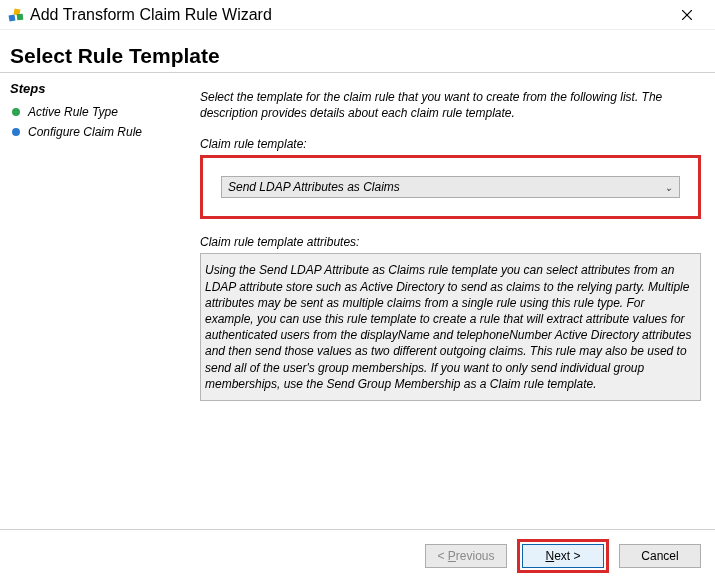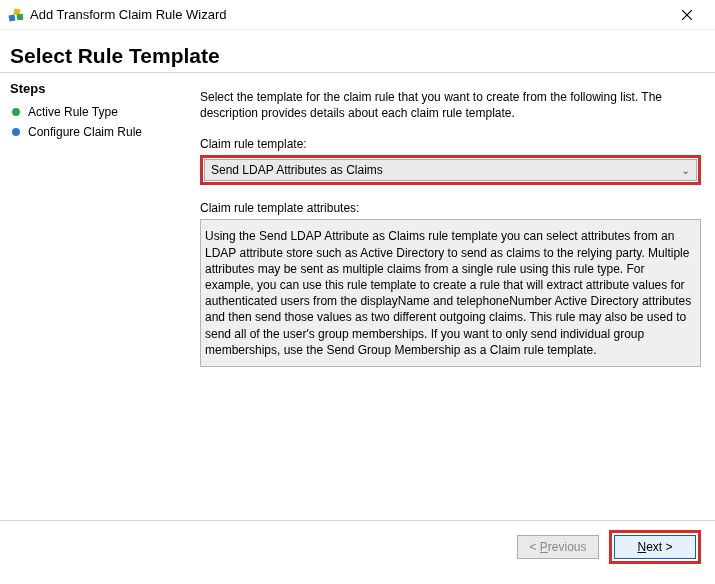--- a/index.html
+++ b/index.html
@@ -18,21 +18,21 @@
     display: flex;
     align-items: center;
     height: 30px;
     padding: 0 8px;
     border-bottom: 1px solid #eee;
   }
   .titlebar .icon {
     width: 16px; height: 16px; margin-right: 6px;
     display: inline-flex; align-items: center; justify-content: center;
   }
-  .titlebar .title { font-size: 13px; }
+  .titlebar .title { font-size: 16px; }
   .titlebar .close {
     margin-left: auto;
     width: 40px; height: 28px;
     display: flex; align-items: center; justify-content: center;
     font-size: 14px;
     cursor: default;
   }
   .heading {
     padding: 14px 10px 6px 10px;
   }
@@ -41,20 +41,21 @@
     font-size: 21px;
     font-weight: 700;
   }
   .content {
     display: flex;
     position: absolute;
     top: 72px;
     bottom: 52px;
     left: 0; right: 0;
     border-top: 1px solid #d0d0d0;
+    font-style: italic;
   }
   .sidebar {
     width: 190px;
     padding: 8px 10px;
   }
   .sidebar-title {
     font-weight: 700;
     font-size: 13px;
     margin-bottom: 6px;
   }
@@ -72,21 +73,21 @@
   .dot.blue  { background: #2a7ad1; }
   .main {
     flex: 1;
     padding: 8px 14px 8px 10px;
     overflow: auto;
   }
   .intro { margin: 8px 0 14px 0; line-height: 1.35; }
   .label { margin: 16px 0 4px 0; }
   .select-wrap {
     border: 3px solid #d82a2a;
-    padding: 1px;
+    padding: 18px;
     margin-bottom: 2px;
   }
   .select {
     display: flex;
     align-items: center;
     justify-content: space-between;
     border: 1px solid #adadad;
     background: #e9e9e9;
     height: 22px;
     padding: 0 6px;
@@ -95,21 +96,21 @@
   .chev { font-size: 10px; color: #444; }
   .desc-box {
     border: 1px solid #b5b5b5;
     background: #efefef;
     padding: 8px 4px;
     line-height: 1.35;
     min-height: 110px;
   }
   .footer {
     position: absolute;
-    left: 0; right: 0; bottom: 12px;
+    left: 0; right: 0; bottom: 3px;
     height: 52px;
     border-top: 1px solid #d0d0d0;
     display: flex;
     align-items: center;
     justify-content: flex-end;
     padding: 12px 14px;
     gap: 10px;
     background: #fff;
   }
   .btn {
@@ -190,13 +191,16 @@
 
 <div class="footer">
   <span class="btn disabled">
     <span>&lt; <span class="u">P</span>revious</span>
   </span>
   <span class="hl-red">
     <span class="btn default">
       <span><span class="u">N</span><span>ext &gt;</span></span>
     </span>
   </span>
+  <span class="btn">
+    <span>Cancel</span>
+  </span>
 </div>
 
 </body></html>

